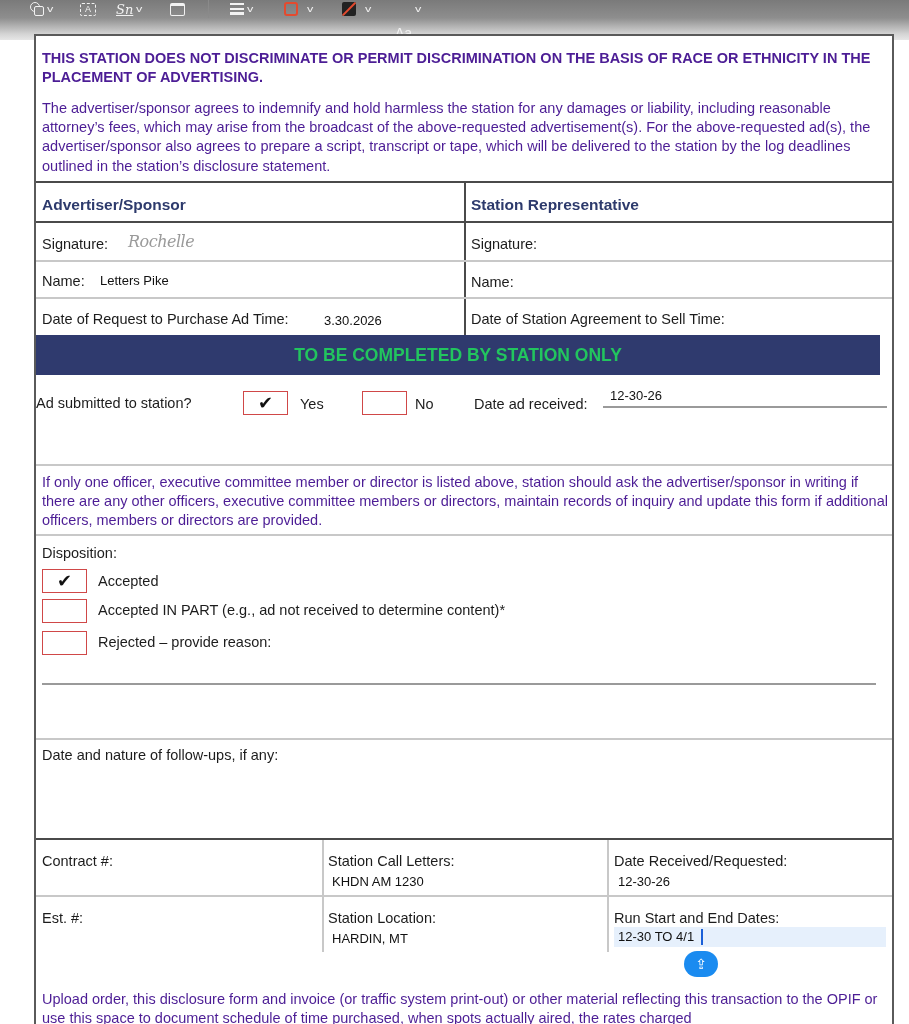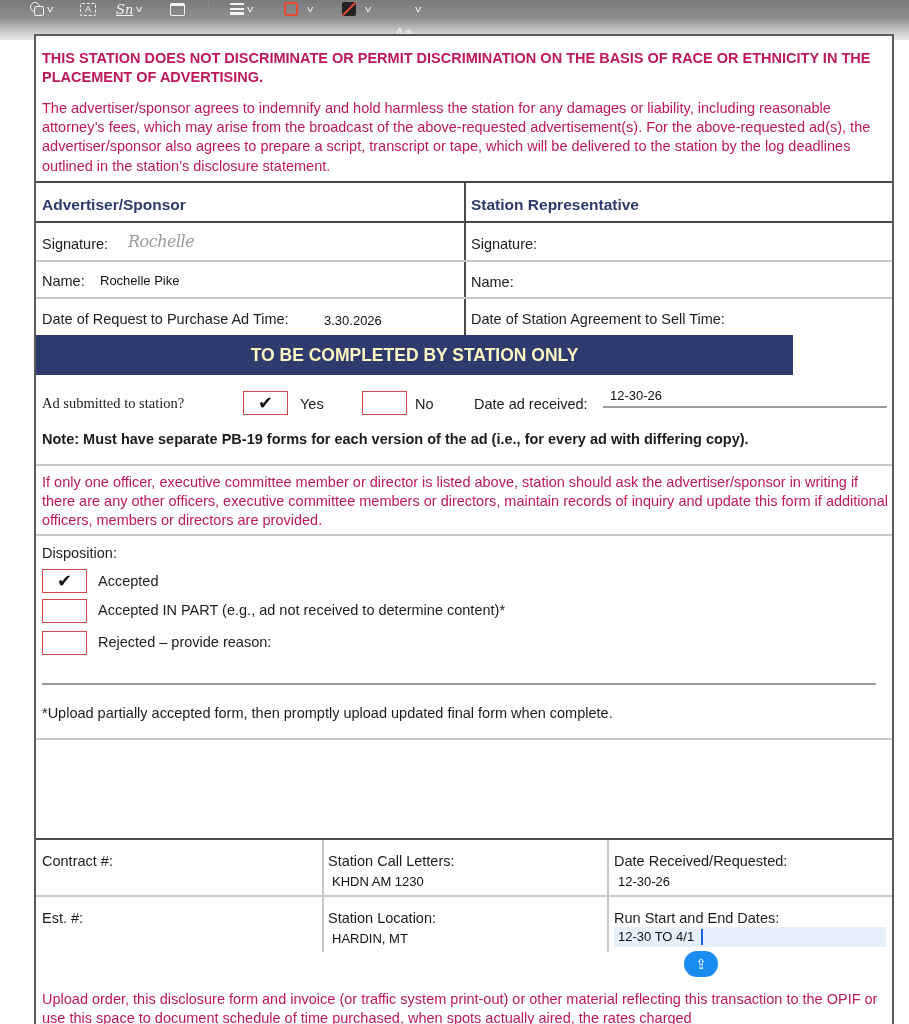--- a/index.html
+++ b/index.html
@@ -42,23 +42,23 @@
     background: #fff;
   }
   .hline { position: absolute; left: 0; width: 856px; height: 2px; background: #4a4a4a; }
   .hline.light { height: 1.5px; background: #c8c8c8; }
   .vline { position: absolute; width: 1.5px; background: #4a4a4a; }
   .vline.light { background: #c8c8c8; }
   .txt { position: absolute; font-size: 14.5px; line-height: 19px; color: #1c1c1c; white-space: nowrap; }
   .bold { font-weight: bold; }
   .heading-blue { color: #2d3a6c; font-weight: bold; font-size: 15.5px; }
   .fill-val { font-size: 13px; color: #111; }
-  .para { position: absolute; font-size: 14.5px; line-height: 19.2px; color: #be185d; white-space: normal; }
+  .para { position: absolute; font-size: 14.5px; line-height: 19.2px; color: #4c1d95; white-space: normal; }
   .band {
-    position: absolute; left: 0; width: 757px; background: #2f3a6e; color: #fef9c3;
+    position: absolute; left: 0; width: 844px; background: #2f3a6e; color: #22c55e;
   }
   .cb {
     position: absolute; width: 45px; height: 24px; border: 1.5px solid #d04848; background: #fff;
     display:flex; align-items:center; justify-content:center; font-size: 18px; color:#111;
   }
   .uline { position: absolute; height: 1.5px; background: #9a9a9a; }
   .sig { font-family: "DejaVu Serif", serif; font-style: italic; color: #9a9a9a; font-size: 16px; letter-spacing: -0.5px; }
   .active-field { position: absolute; background: #e6f0fc; }
   .caret { display:inline-block; width: 2px; height: 16px; background: #1a5fd8; vertical-align: middle; margin-left: 1px; }
   .scroll-btn {
@@ -124,45 +124,44 @@
 
   <div class="hline" style="top:185px; background:#4a4a4a; height:1.5px;"></div>
 
   <div class="txt" style="left:6px; top:199px;">Signature:</div>
   <div class="txt sig" style="left:92px; top:196px;">Rochelle</div>
   <div class="txt" style="left:435px; top:199px;">Signature:</div>
 
   <div class="hline light" style="top:224px;"></div>
 
   <div class="txt" style="left:6px; top:236px;">Name:</div>
-  <div class="txt fill-val" style="left:64px; top:235px;">Rochelle Pike</div>
+  <div class="txt fill-val" style="left:64px; top:235px;">Letters Pike</div>
   <div class="txt" style="left:435px; top:237px;">Name:</div>
 
   <div class="hline light" style="top:261px;"></div>
 
   <div class="txt" style="left:6px; top:274px;text-align:center;">Date of Request to Purchase Ad Time:</div>
   <div class="txt fill-val" style="left:288px; top:275px;">3.30.2026</div>
   <div class="txt" style="left:435px; top:274px;">Date of Station Agreement to Sell Time:</div>
 
   <div class="band" style="top:299px; height:40px;">
     <div style="text-align:center; font-weight:bold; font-size:17.5px; line-height:40px;">TO BE COMPLETED BY STATION ONLY</div>
   </div>
 
-  <div class="txt" style="left:6px; top:358px;font-family:Liberation Serif, serif;">Ad submitted to station?</div>
+  <div class="txt" style="left:0; top:358px;">Ad submitted to station?</div>
   <div class="cb" style="left:207px; top:355px;">
     <span>✔</span>
   </div>
   <div class="txt" style="left:264px; top:359px;">Yes</div>
   <div class="cb" style="left:326px; top:355px;"></div>
   <div class="txt" style="left:379px; top:359px;">No</div>
   <div class="txt" style="left:438px; top:359px;">Date ad received:</div>
   <div class="txt fill-val" style="left:574px; top:350px;">12-30-26</div>
   <div class="uline" style="left:567px; top:370px; width:284px;"></div>
 
-  <div class="txt bold" style="left:6px; top:394px;">Note: Must have separate PB-19 forms for each version of the ad (i.e., for every ad with differing copy).</div>
 
   <div class="hline light" style="top:428px;"></div>
 
   <div class="para" style="left:6px; top:437px; width:848px;">If only one officer, executive committee member or director is listed above, station should ask the advertiser/sponsor in writing if there are any other officers, executive committee members or directors, maintain records of inquiry and update this form if additional officers, members or directors are provided.</div>
 
   <div class="hline light" style="top:498px;"></div>
 
   <div class="txt" style="left:6px; top:508px;">Disposition:</div>
 
   <div class="cb" style="left:6px; top:533px;">
@@ -171,24 +170,24 @@
   <div class="txt" style="left:62px; top:536px;">Accepted</div>
 
   <div class="cb" style="left:6px; top:563px;"></div>
   <div class="txt" style="left:62px; top:565px;text-align:right;">Accepted IN PART (e.g., ad not received to determine content)*</div>
 
   <div class="cb" style="left:6px; top:595px;"></div>
   <div class="txt" style="left:62px; top:597px;">Rejected – provide reason:</div>
 
   <div class="uline" style="left:6px; top:647px; width:834px;"></div>
 
-  <div class="txt" style="left:6px; top:668px;">*Upload partially accepted form, then promptly upload updated final form when complete.</div>
 
   <div class="hline light" style="top:702px;"></div>
 
+  <div class="txt" style="left:6px; top:710px;">Date and nature of follow-ups, if any:</div>
 
   <div class="hline" style="top:802px;"></div>
 
   <div class="vline light" style="left:286px; top:804px; height:112px;"></div>
   <div class="vline light" style="left:571px; top:804px; height:112px;"></div>
 
   <div class="txt" style="left:6px; top:816px;">Contract #:</div>
   <div class="txt" style="left:292px; top:816px;">Station Call Letters:</div>
   <div class="txt fill-val" style="left:296px; top:836px;">KHDN AM 1230</div>
   <div class="txt" style="left:578px; top:816px;">Date Received/Requested:</div>

